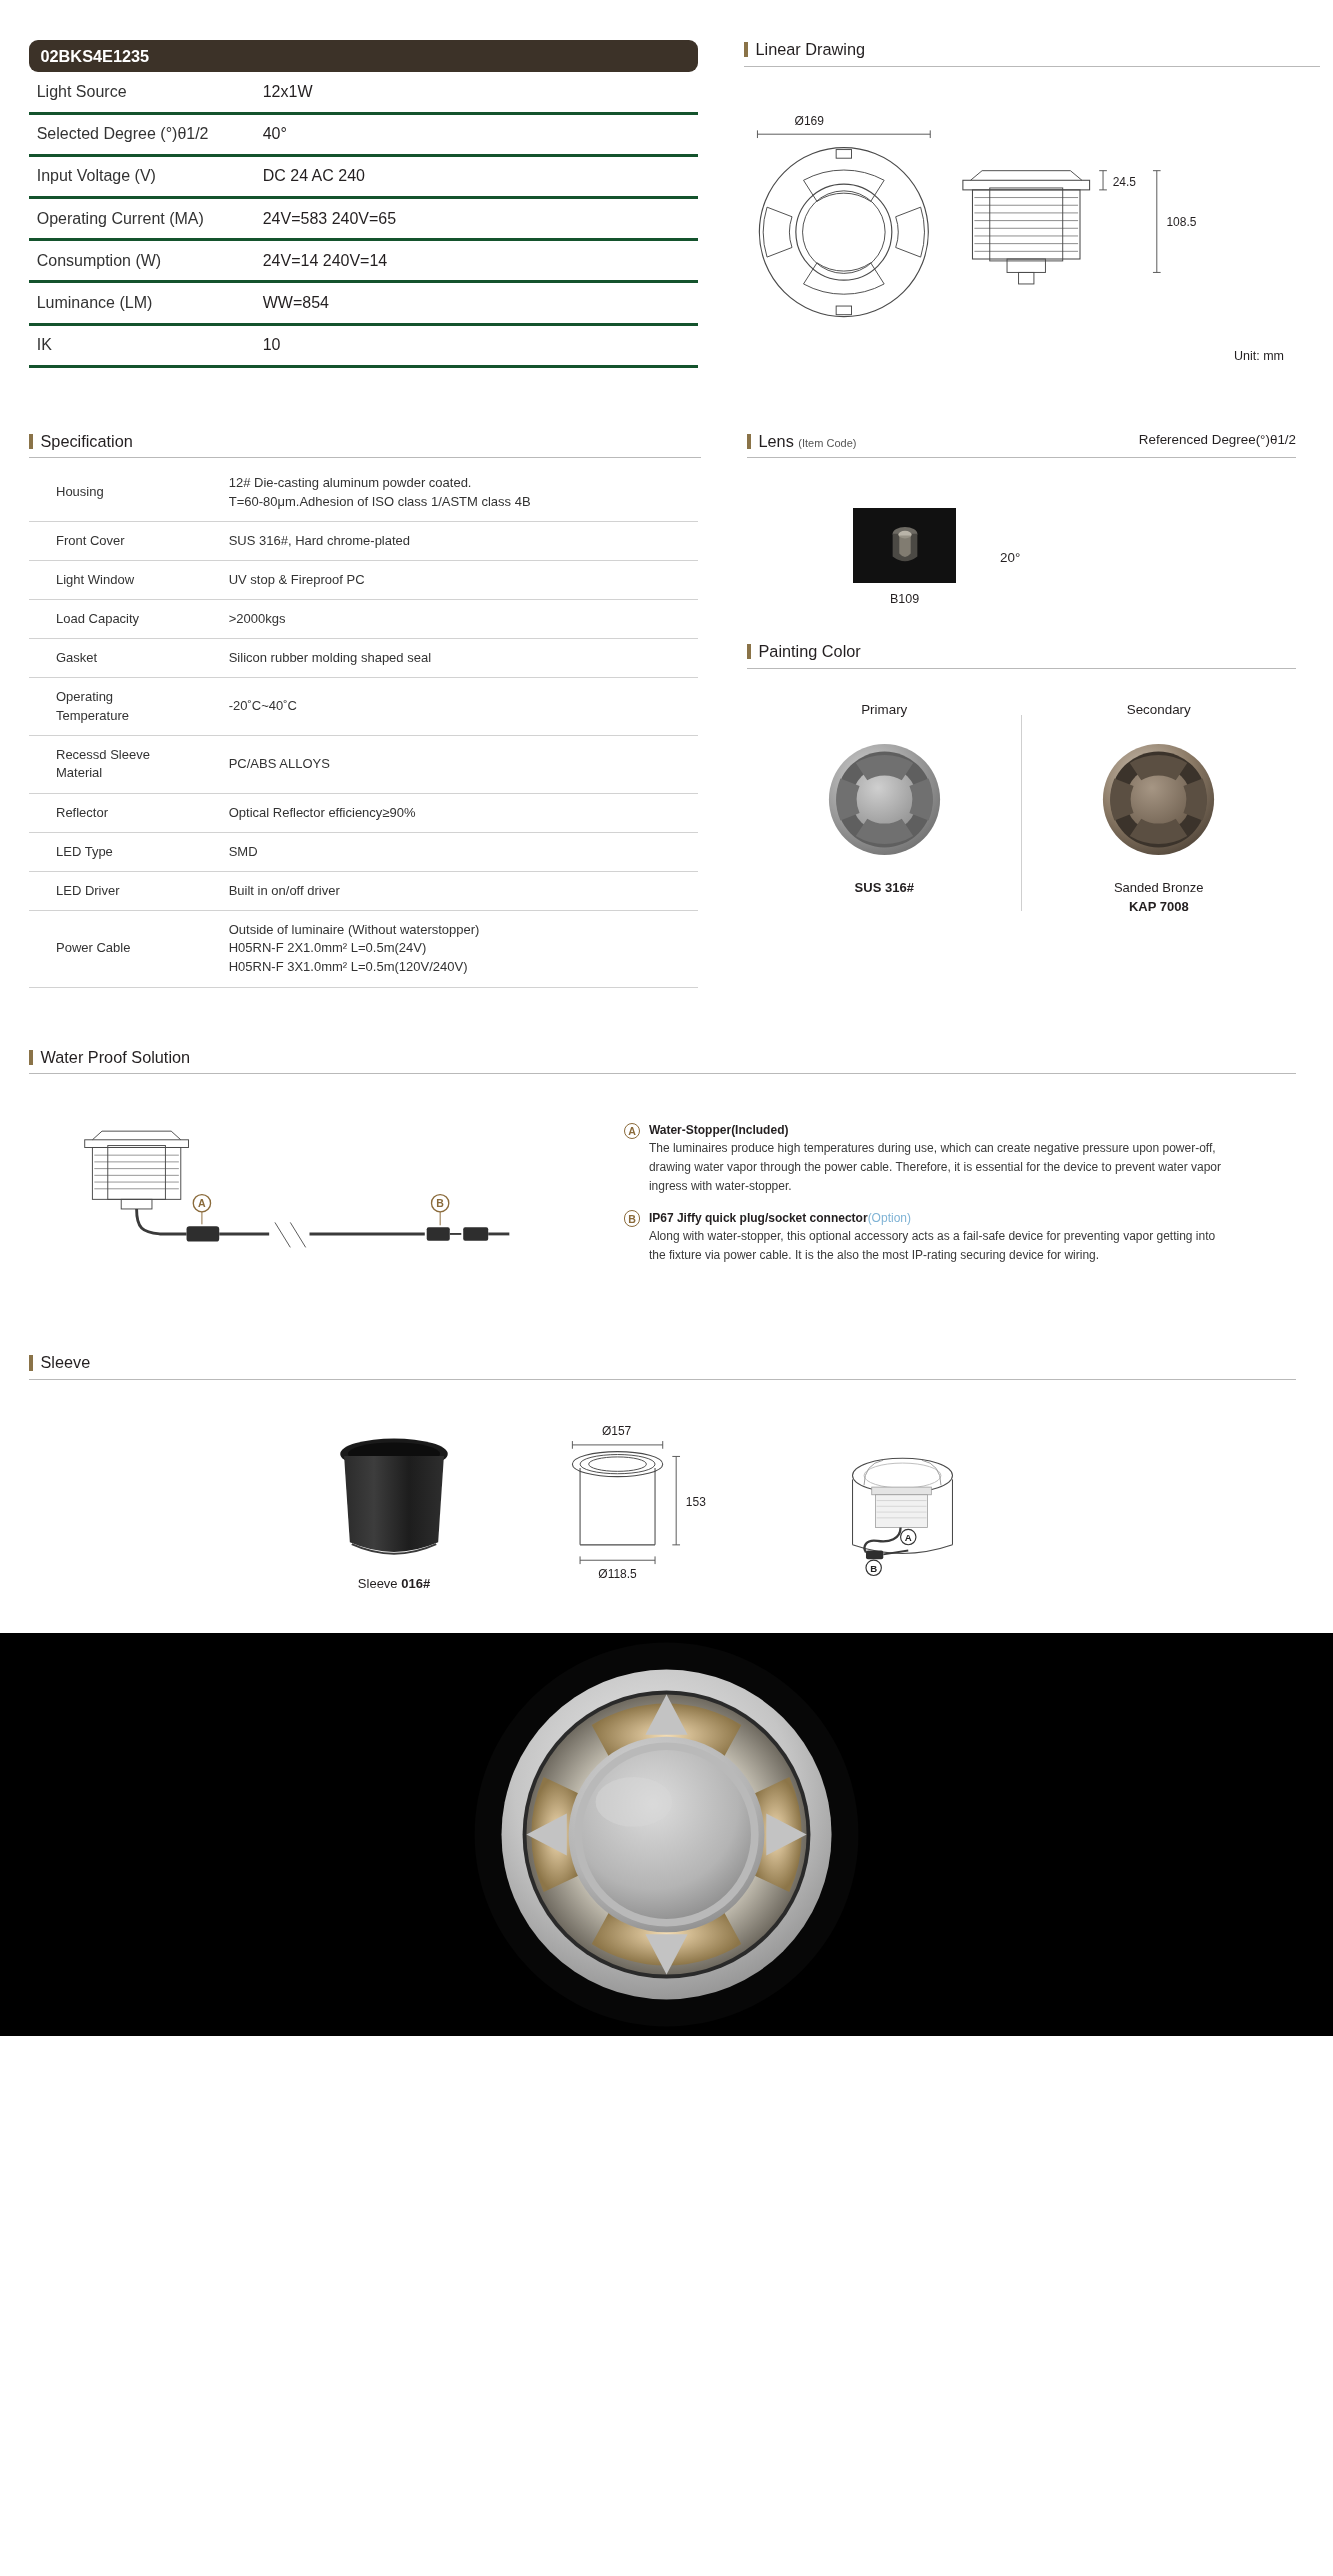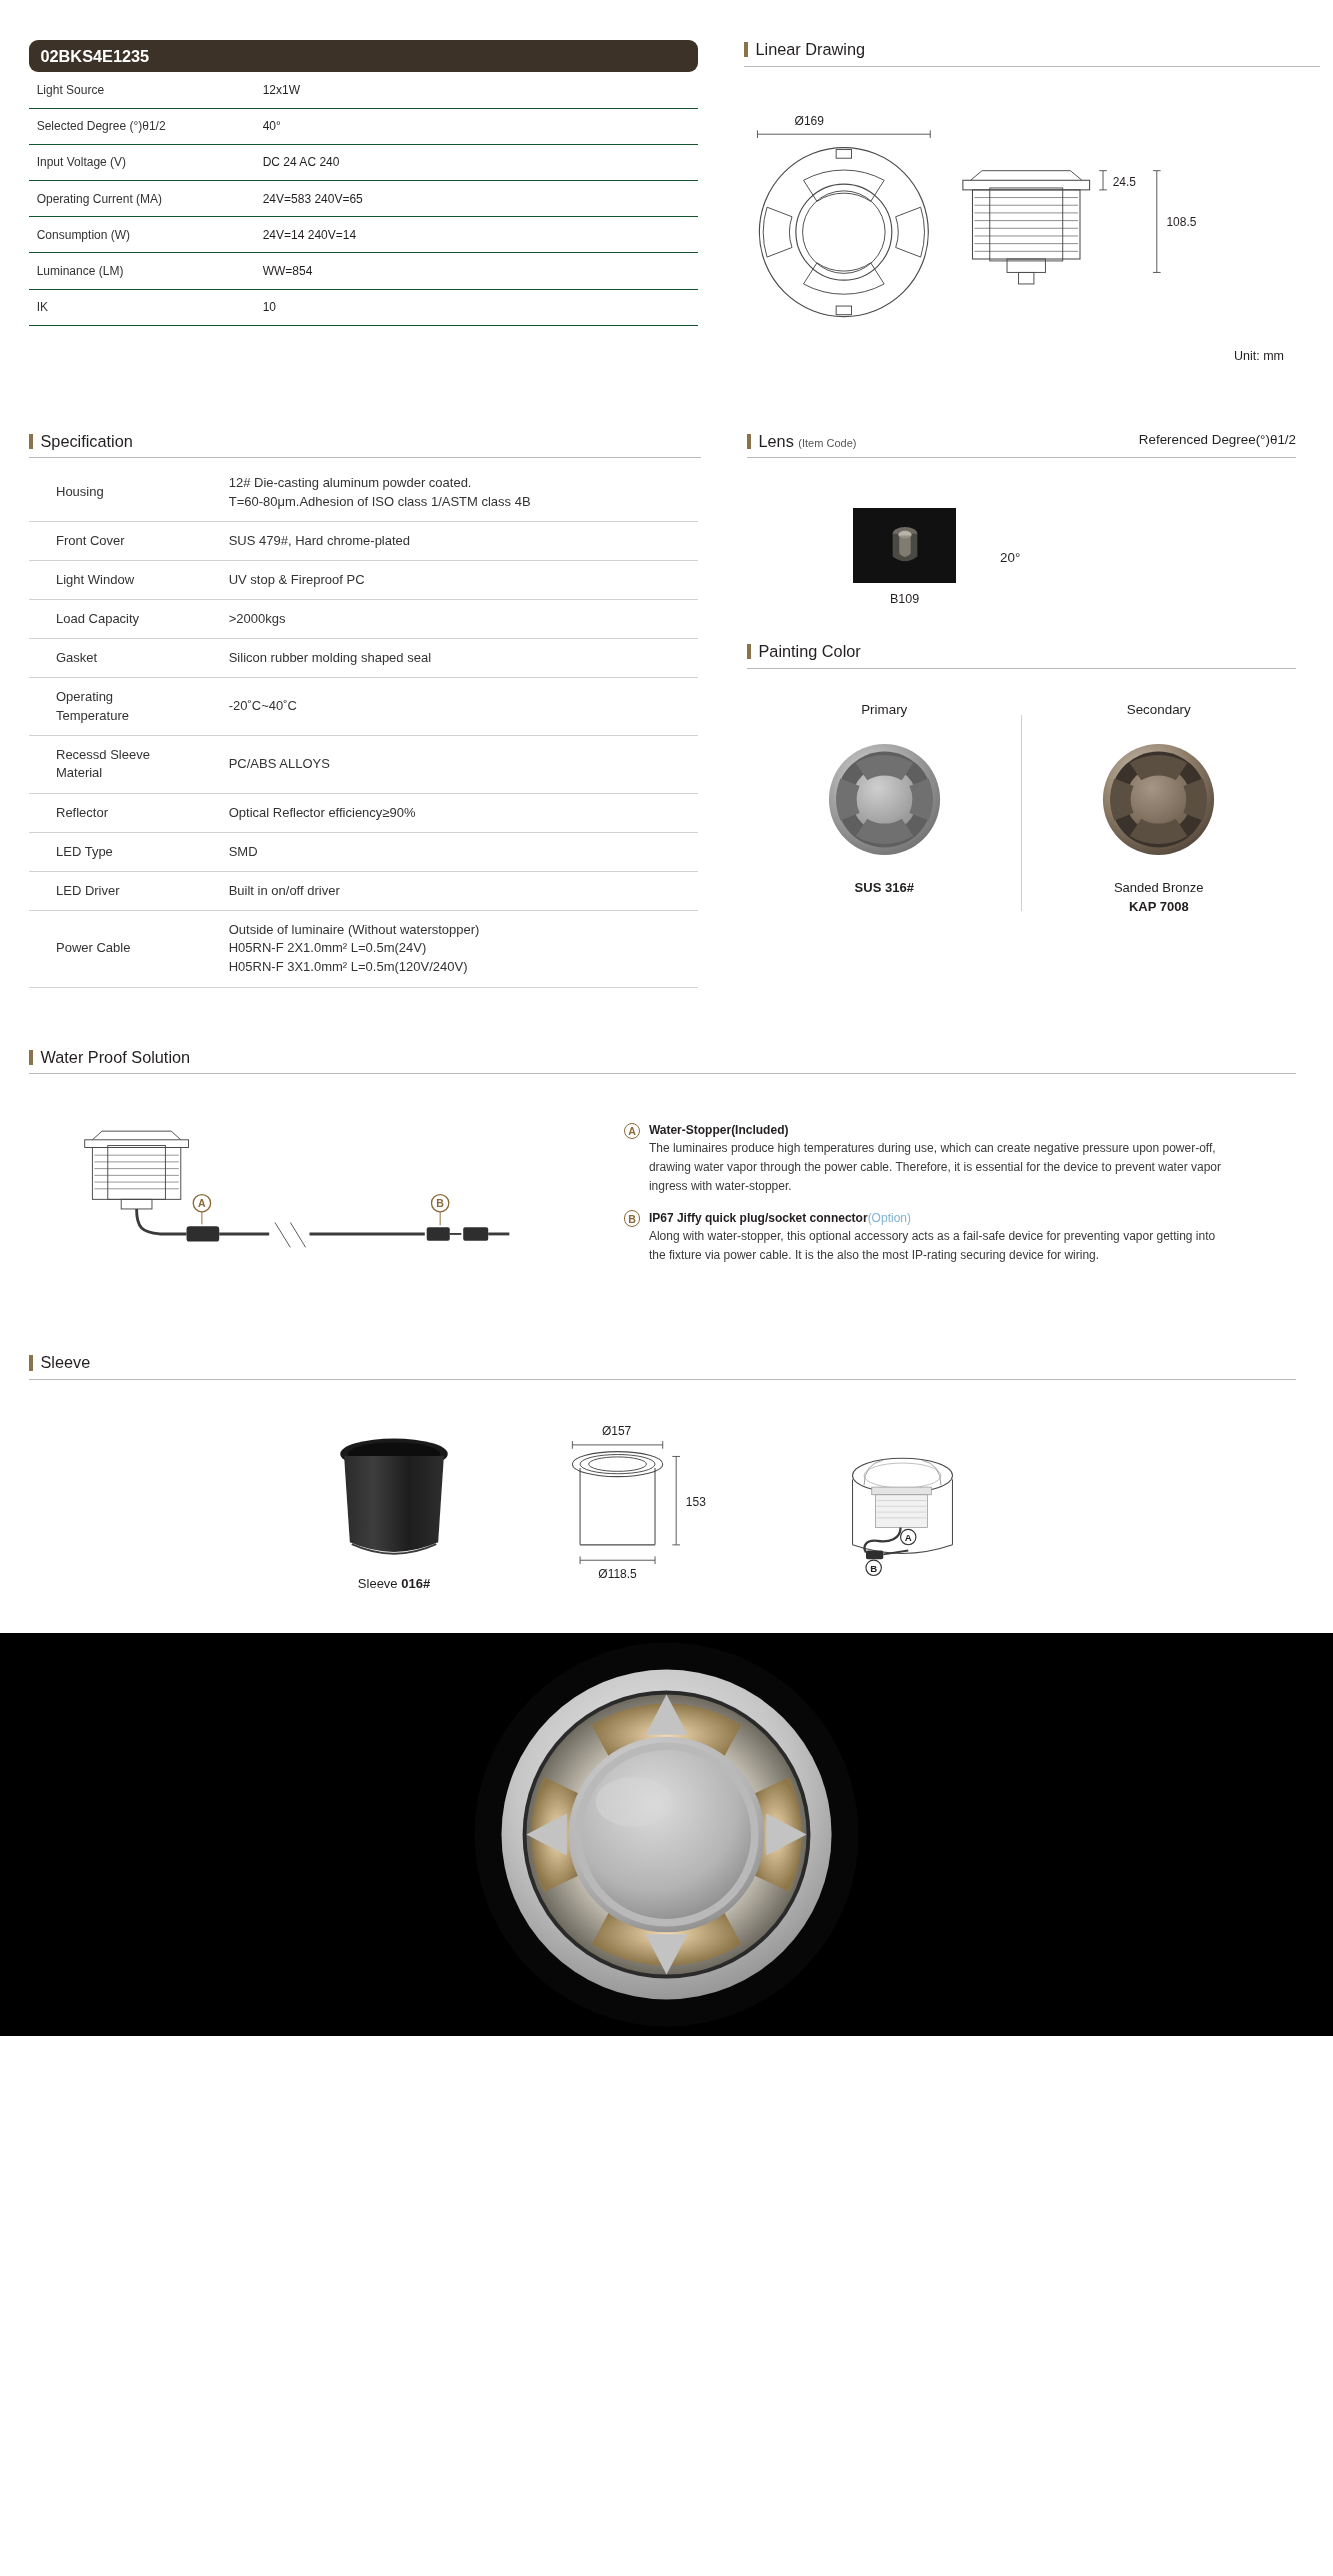--- a/index.html
+++ b/index.html
@@ -41,22 +41,22 @@
     background:#3c3228;
     color:#ffffff;
     font-size:16.3px;
     font-weight:bold;
     padding:6.7px 11.5px;
     width: 669px;
     border-radius: 9px;
   }
   table.spec { width: 669px; border-collapse: collapse; }
   table.spec td {
-    border-bottom:1px solid #14532d;
-    font-size:12px;
+    border-bottom:3px solid #14532d;
+    font-size:16px;
     padding:10.6px 5.8px 10.6px 7.7px;
     vertical-align: middle;
     color:#333;
   }
   table.spec td.k { width: 226px; }
   table.spec td.v { color:#231f20; }
 
   
   .linear-area { position:relative; height: 317px; }
   .unit { position:absolute; right: 36px; bottom: 21px; font-size:12.5px; }
@@ -226,21 +226,21 @@
     <div class="col-left">
       <div class="sec-head">Specification</div>
       <table class="spec2">
         <tbody>
             <tr>
           <td class="k">Housing</td>
           <td class="v">12# Die-casting aluminum powder coated.<br>T=60-80μm.Adhesion of ISO class 1/ASTM class 4B</td>
         </tr>
         <tr>
           <td class="k">Front Cover</td>
-          <td class="v">SUS 479#, Hard chrome-plated</td>
+          <td class="v">SUS 316#, Hard chrome-plated</td>
         </tr>
         <tr>
           <td class="k">Light Window</td>
           <td class="v">UV stop &amp; Fireproof PC</td>
         </tr>
         <tr>
           <td class="k">Load Capacity</td>
           <td class="v">&gt;2000kgs</td>
         </tr>
         <tr>

